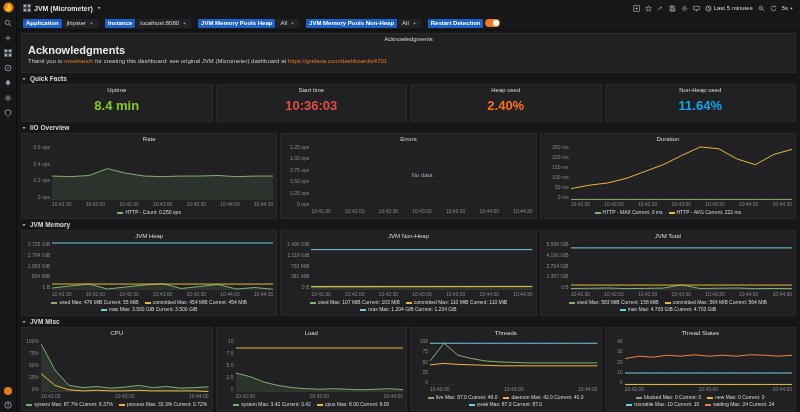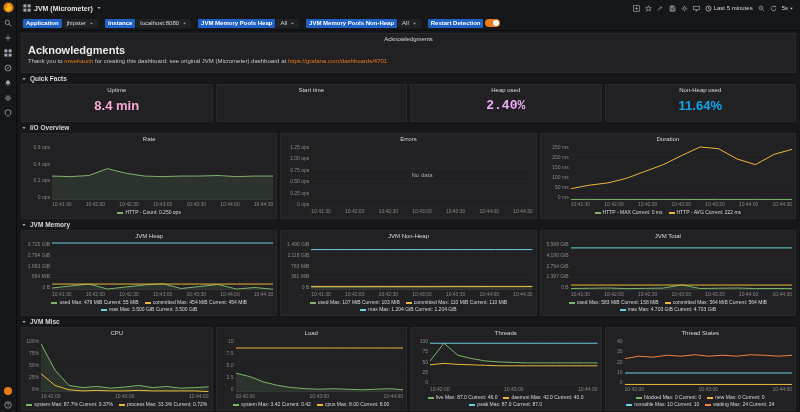--- a/index.html
+++ b/index.html
@@ -294,28 +294,29 @@
       <div class="row-header">
         <svg class="ic caret">
             <use href="#i-caret"></use>
           </svg>
         <span>Quick Facts</span>
       </div>
 
       <div class="grid stats">
         <div class="panel">
           <div class="panel-title">Uptime</div>
-          <div class="stat-value" style="color: #f9a8d4;">8.4 min</div>
+          <div class="stat-value" style="color: #84cc16;">8.4 min</div>
         </div>
         <div class="panel">
           <div class="panel-title">Start time</div>
+          <div class="stat-value" style="color: rgb(226, 77, 66);">10:36:03</div>
         </div>
         <div class="panel">
           <div class="panel-title">Heap used</div>
-          <div class="stat-value" style="color: #f0abfc; font-family: Liberation Mono, monospace;">2.40%</div>
+          <div class="stat-value" style="color: #f97316;">2.40%</div>
         </div>
         <div class="panel">
           <div class="panel-title">Non-Heap used</div>
           <div class="stat-value" style="color: #0ea5e9;">11.64%</div>
         </div>
       </div>
 
       <div class="row-header">
         <svg class="ic caret">
             <use href="#i-caret"></use>

